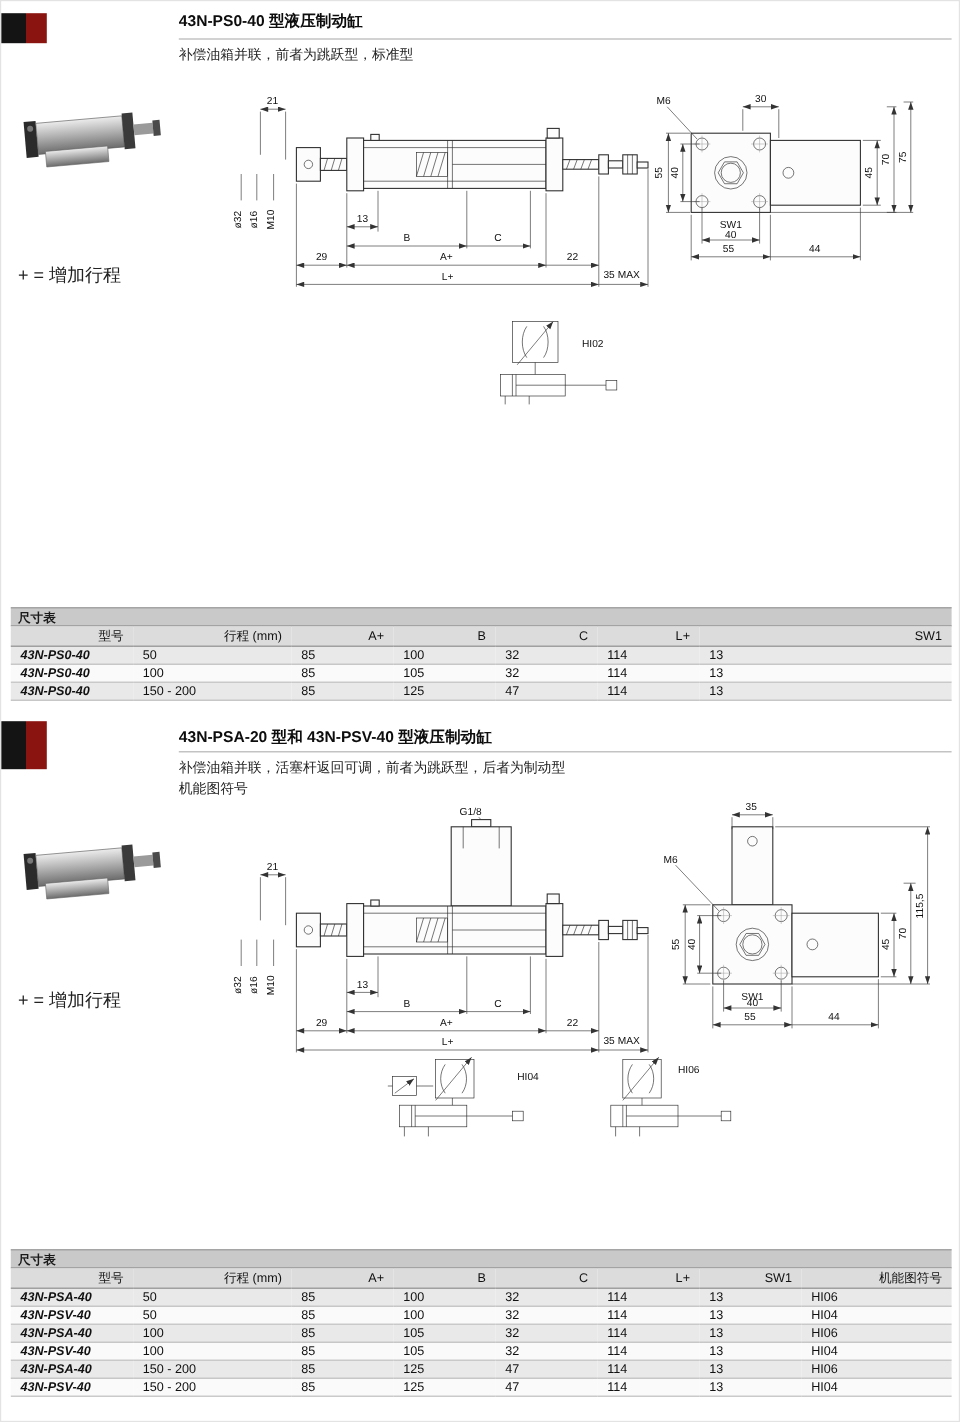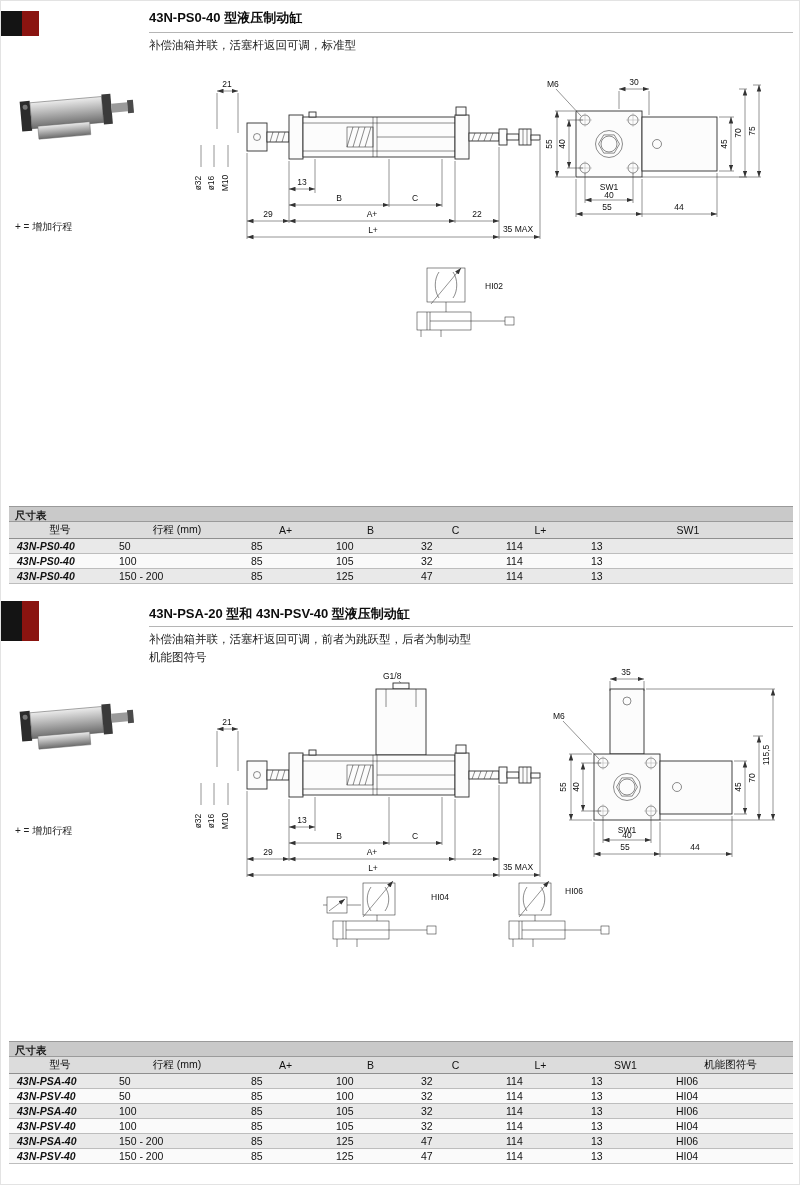--- a/index.html
+++ b/index.html
@@ -10,39 +10,39 @@
 
   .marker { position:absolute; left:0; width:38px;
             background:linear-gradient(to right,#141414 0 55%,#8a1410 55% 100%); }
   .m1 { top:10px; height:25px; }
   .m2 { top:600px; height:40px; }
 
   .sec-title { position:absolute; left:148px; font-size:13px; font-weight:bold; color:#0d0d0d; }
   .rule { position:absolute; left:148px; width:644px; height:1px; background:#b5b5b5; }
   .subtitle { position:absolute; left:148px; font-size:11.5px; color:#222; }
 
-  .note { position:absolute; left:14px; font-size:10px; color:#222; }
+  .note { position:absolute; left:14px; font-size:15px; color:#222; }
 
   .abs { position:absolute; }
 
   
   svg text { font-family:"Liberation Sans","DejaVu Sans",sans-serif; font-size:8.5px; fill:#111; }
   svg .dt { text-anchor:middle; }
   .p  { fill:#fcfcfc; stroke:#2e2e2e; stroke-width:0.9; }
   .t  { fill:none; stroke:#2e2e2e; stroke-width:0.55; }
   .d  { fill:none; stroke:#3a3a3a; stroke-width:0.55; }
   .cl { fill:none; stroke:#999; stroke-width:0.4; }
 
   
   .table-block { position:absolute; left:8px; width:784px; font-size:10.5px; }
   .tb1 { top:505px; } .tb2 { top:1040px; }
   .table-title { background:#c9c9c9; border-top:1px solid #9a9a9a; border-bottom:1px solid #9a9a9a;
                  padding:2px 6px; height:16px; font-weight:bold; color:#1a1a1a; line-height:12px; }
   table { width:100%; border-collapse:collapse; table-layout:fixed; }
-  thead th { background:#dcdcdc; text-align:center; font-weight:normal; padding:1px 8px;
+  thead th { background:#dcdcdc; text-align:right; font-weight:normal; padding:1px 8px;
              border-bottom:1px solid #8f8f8f; height:15px; }
   tbody td { padding:1px 8px; border-bottom:1px solid #bdbdbd; height:15px; }
   tbody td:first-child { font-weight:bold;font-style:italic; }
   tbody tr:nth-child(odd)  { background:#e9e9e9; }
   tbody tr:nth-child(even) { background:#fafafa; }
 </style>
 </head>
 <body>
 
 <div class="page">
@@ -54,21 +54,21 @@
       </marker>
       <marker id="aS" markerUnits="userSpaceOnUse" markerWidth="8" markerHeight="6" refX="0.5" refY="2.25" orient="auto">
         <path d="M7,0 L0.5,2.25 L7,4.5 Z" fill="#333"></path>
       </marker>
     </defs>
   </svg>
 
   <div class="marker m1"></div>
   <h1 class="sec-title" style="top:8px">43N-PS0-40 型液压制动缸</h1>
   <div class="rule" style="top:31px"></div>
-  <div class="subtitle" style="top:37px">补偿油箱并联，活塞杆返回可调，标准型</div>
+  <div class="subtitle" style="top:37px">补偿油箱并联，前者为跳跃型，标准型</div>
 
   <svg class="abs" style="left:6px;top:82px" width="135" height="68" viewBox="0 0 135 68">
     <defs>
       <linearGradient id="g1" x1="0" y1="0" x2="0" y2="1">
         <stop offset="0" stop-color="#ececec"></stop>
         <stop offset="0.45" stop-color="#b3b3b3"></stop>
         <stop offset="1" stop-color="#6c6c6c"></stop>
       </linearGradient>
     </defs>
     <g transform="rotate(-5 67 32)">

